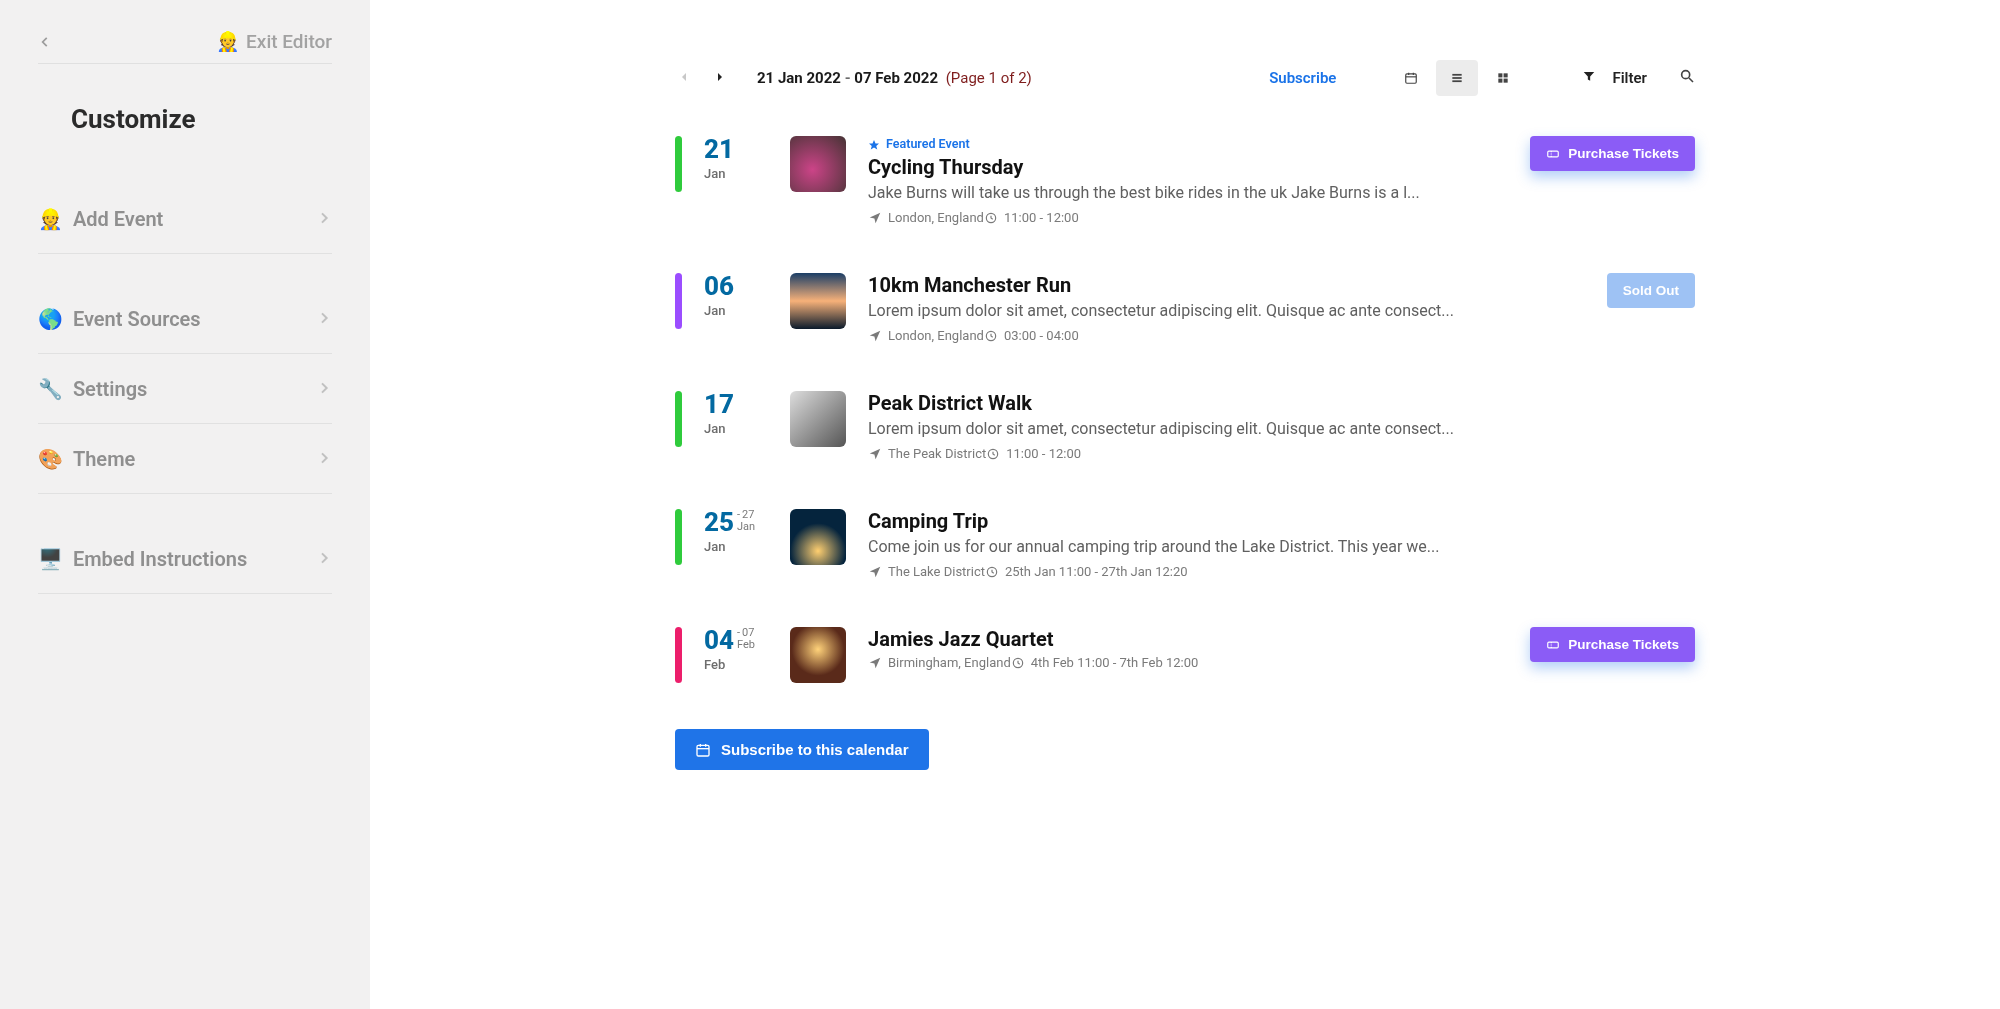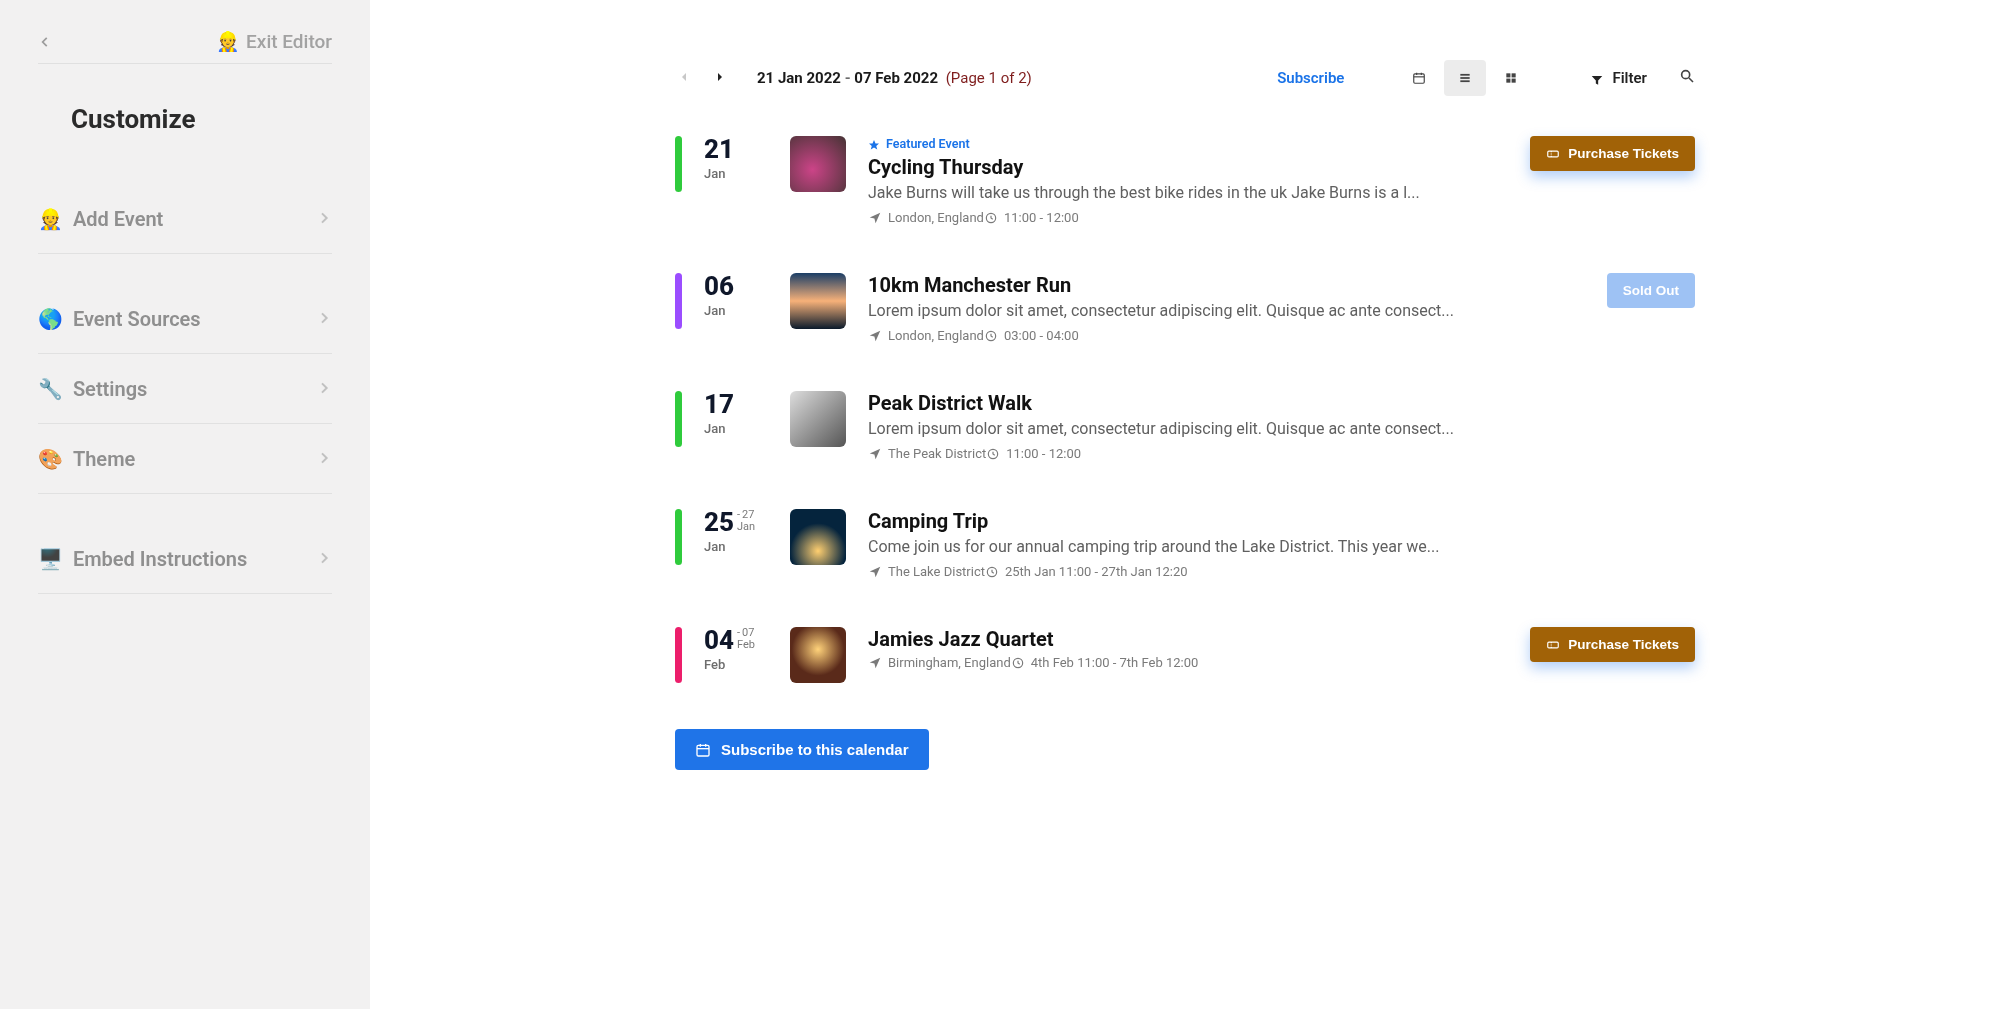--- a/index.html
+++ b/index.html
@@ -34,42 +34,42 @@
   .range .dash { font-weight: 700; color: #6b6b6b; }
   .range .pg { color: #7f1d1d; margin-left: 4px; }
   .spacer { flex: 1; }
   .subscribe-link { color: #1a73e8; font-weight: 600; font-size: 15px; cursor: pointer; margin-right: 36px; }
   .view-btns { display: flex; align-items: center; gap: 4px; }
   .view-btn {
     width: 42px; height: 36px; display: flex; align-items: center; justify-content: center;
     border-radius: 4px; cursor: pointer; color: #444;
   }
   .view-btn.active { background: #ececec; }
-  .filter-btn { display: flex; align-items: flex-end; gap: 8px; font-weight: 600; font-size: 15px; cursor: pointer; margin-left: 40px; }
+  .filter-btn { display: flex; align-items: flex-start; gap: 16px; font-weight: 600; font-size: 15px; cursor: pointer; margin-left: 40px; }
   .search-btn { margin-left: 14px; cursor: pointer; color: #444; }
 
   
   .events { display: flex; flex-direction: column; gap: 48px; }
   .event { display: flex; gap: 22px; align-items: flex-start; }
   .bar { width: 7px; height: 56px; border-radius: 4px; }
   .date-col { width: 64px; }
-  .date-col .num { font-size: 26px; font-weight: 800; color: #0f172a; line-height: 1; display: inline-block; }
+  .date-col .num { font-size: 26px; font-weight: 800; color: #0369a1; line-height: 1; display: inline-block; }
   .date-col .range-end { font-size: 11px; color: #7a7a7a; display: inline-block; margin-left: 3px; vertical-align: top; line-height: 1.1; }
   .date-col .range-end .dash { margin-right:2px; }
   .date-col .mon { font-size: 13px; color: #6d6d6d; font-weight: 500; margin-top: 4px; }
   .thumb { width: 56px; height: 56px; border-radius: 6px; background: #555; flex-shrink: 0; background-size: cover; }
   .content { flex: 1; min-width: 0; padding-right: 20px; }
   .featured-tag { color: #1a73e8; font-size: 12.5px; font-weight: 600; display: flex; align-items: flex-end; gap: 6px; margin-bottom: 4px; }
   .title { font-size: 20px; font-weight: 700; color: #121212; margin-bottom: 4px; }
   .desc { font-size: 16px; color: #606060; margin-bottom: 8px; white-space: nowrap; overflow: hidden; text-overflow: ellipsis; }
   .meta { display: flex; align-items: center; font-size: 13px; color: #7a7a7a; }
   .meta .loc, .meta .time { display: flex; align-items: center; gap: 6px; }
   .cta-col { display: flex; align-items: center; }
   .btn {
-    background: #a16207; color: #fff; border-radius: 4px; font-size: 13.5px; font-weight: 600;
+    background: #8b5cf6; color: #fff; border-radius: 4px; font-size: 13.5px; font-weight: 600;
     padding: 10px 16px; display: flex; align-items: center; gap: 8px; cursor: pointer; border: none;
     white-space: nowrap;
     box-shadow: 0 6px 14px rgba(31,116,232,0.35);
   }
   .btn.sold-out { background: #9ec2f4; box-shadow: none; cursor: default; }
   .subscribe-cal {
     margin-top: 46px;
     background: #1f74e8; color: #fff; border-radius: 4px; font-size: 15px; font-weight: 600;
     padding: 12px 20px; display: inline-flex; align-items: center; gap: 10px; cursor: pointer; border: none;
   }

